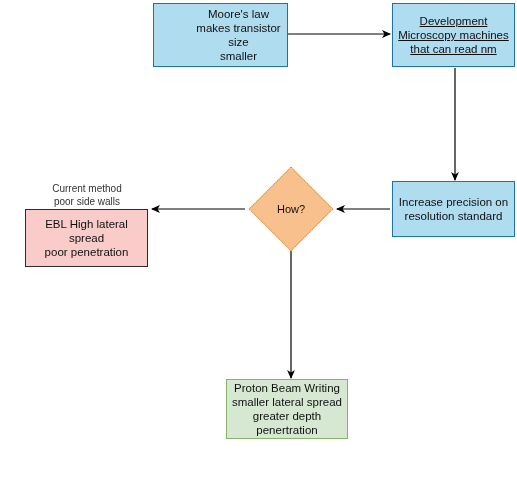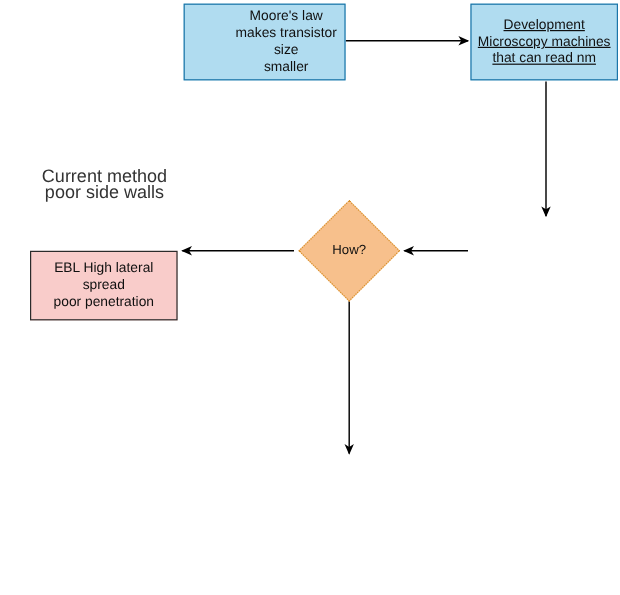--- a/index.html
+++ b/index.html
@@ -68,24 +68,25 @@
     font-size: 11px;
     line-height: 14px;
     color: #101010;
     text-align: right;
   }
 
   
   .caption {
     position: absolute;
     text-align: center;
-    font-size: 15px;
+    font-size: 10px;
     line-height: 13px;
     color: #333333;
     white-space: pre-line;
+    margin-top: 41px;
   }
 
   
   .edge-layer {
     position: absolute;
     left: 0;
     top: 0;
     width: 517px;
     height: 496px;
     pointer-events: none;
@@ -125,30 +126,36 @@
   </svg>
 
   <div class="node node-blue" style="left:153px; top:3px; width:135px; height:64px;padding-left:36px;">Moore's law
 makes transistor size
 smaller</div>
 
   <div class="node node-blue" style="left:392px; top:3px; width:123px; height:64px;text-decoration:underline;">Development
 Microscopy machines
 that can read  nm</div>
 
+  <div class="node node-blue" style="left:392px; top:181px; width:123px; height:56px;">Increase precision on
+resolution standard</div>
 
   <div class="diamond-wrap" style="left:250px; top:179px; width:82px; height:60px;">
     <div style="position:absolute; left:11px; top:0px; width:60px; height:60px;">
       <div class="diamond-shape"></div>
     </div>
     <div class="diamond-label">How?</div>
   </div>
 
   <div class="node node-pink" style="left:25px; top:180px; width:123px; height:58px;margin-top:29px;">EBL High lateral
 spread
 poor penetration</div>
 
+  <div class="node node-green" style="left:226px; top:379px; width:122px; height:60px;">Proton Beam Writing
+smaller lateral spread
+greater depth
+penertration</div>
 
   <div class="caption" style="left:24px; top:141px; width:126px;">Current method
 poor side walls</div>
 
 
 </div>
 
 </body></html>

